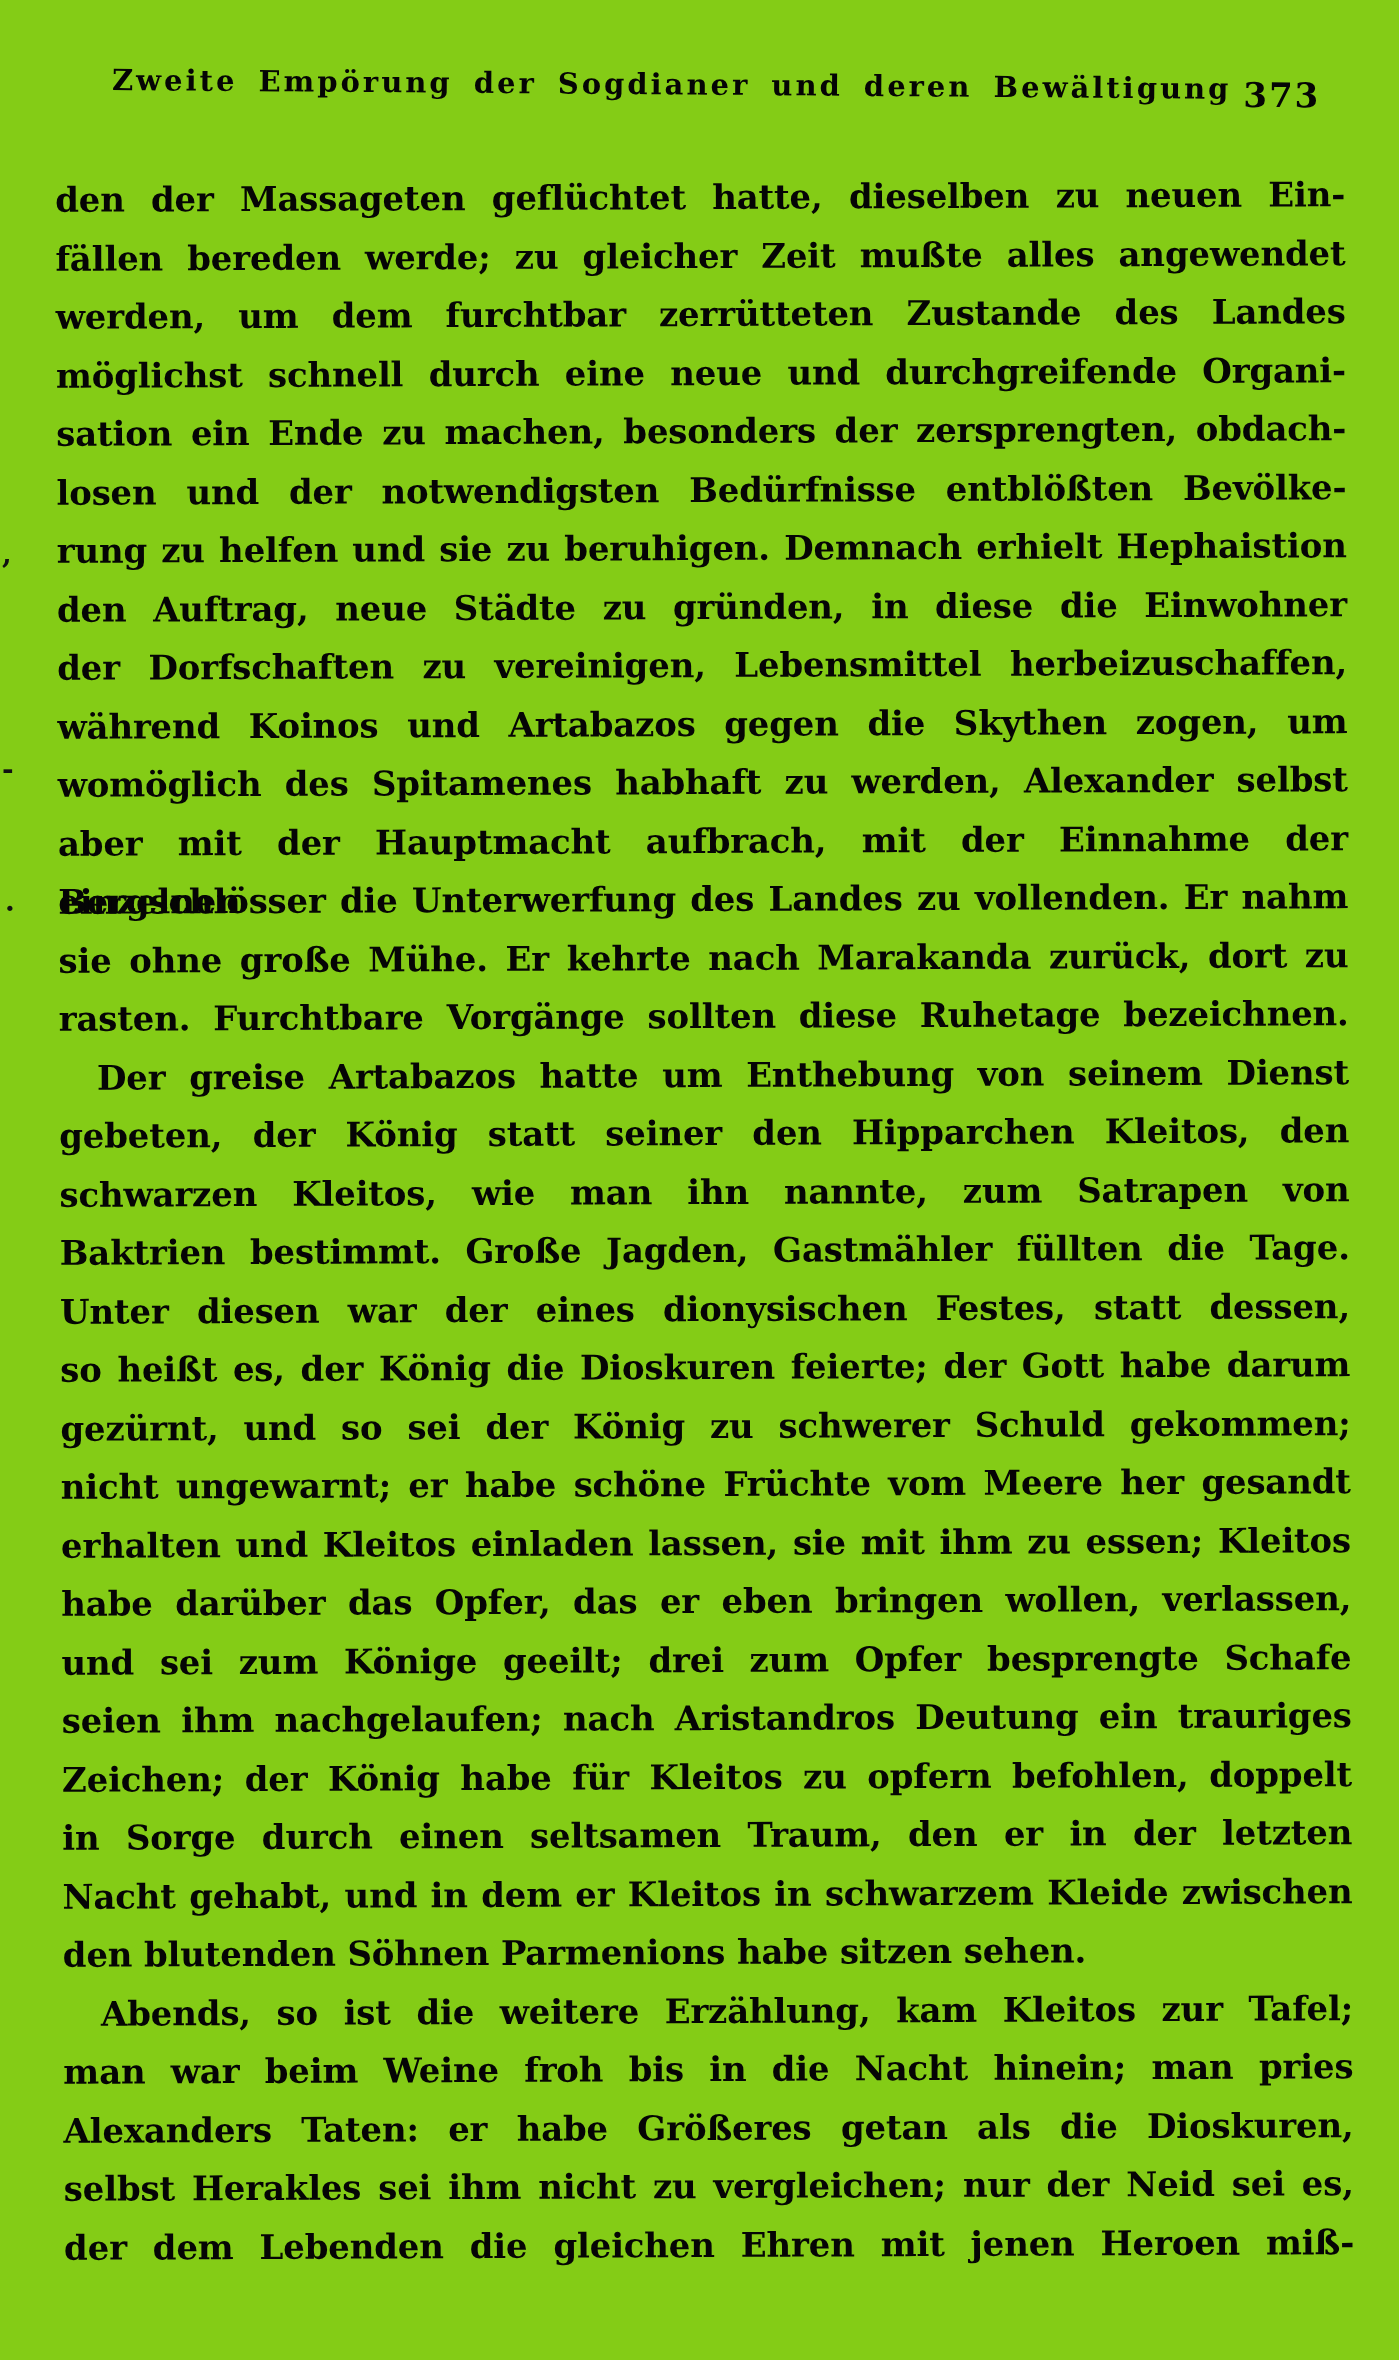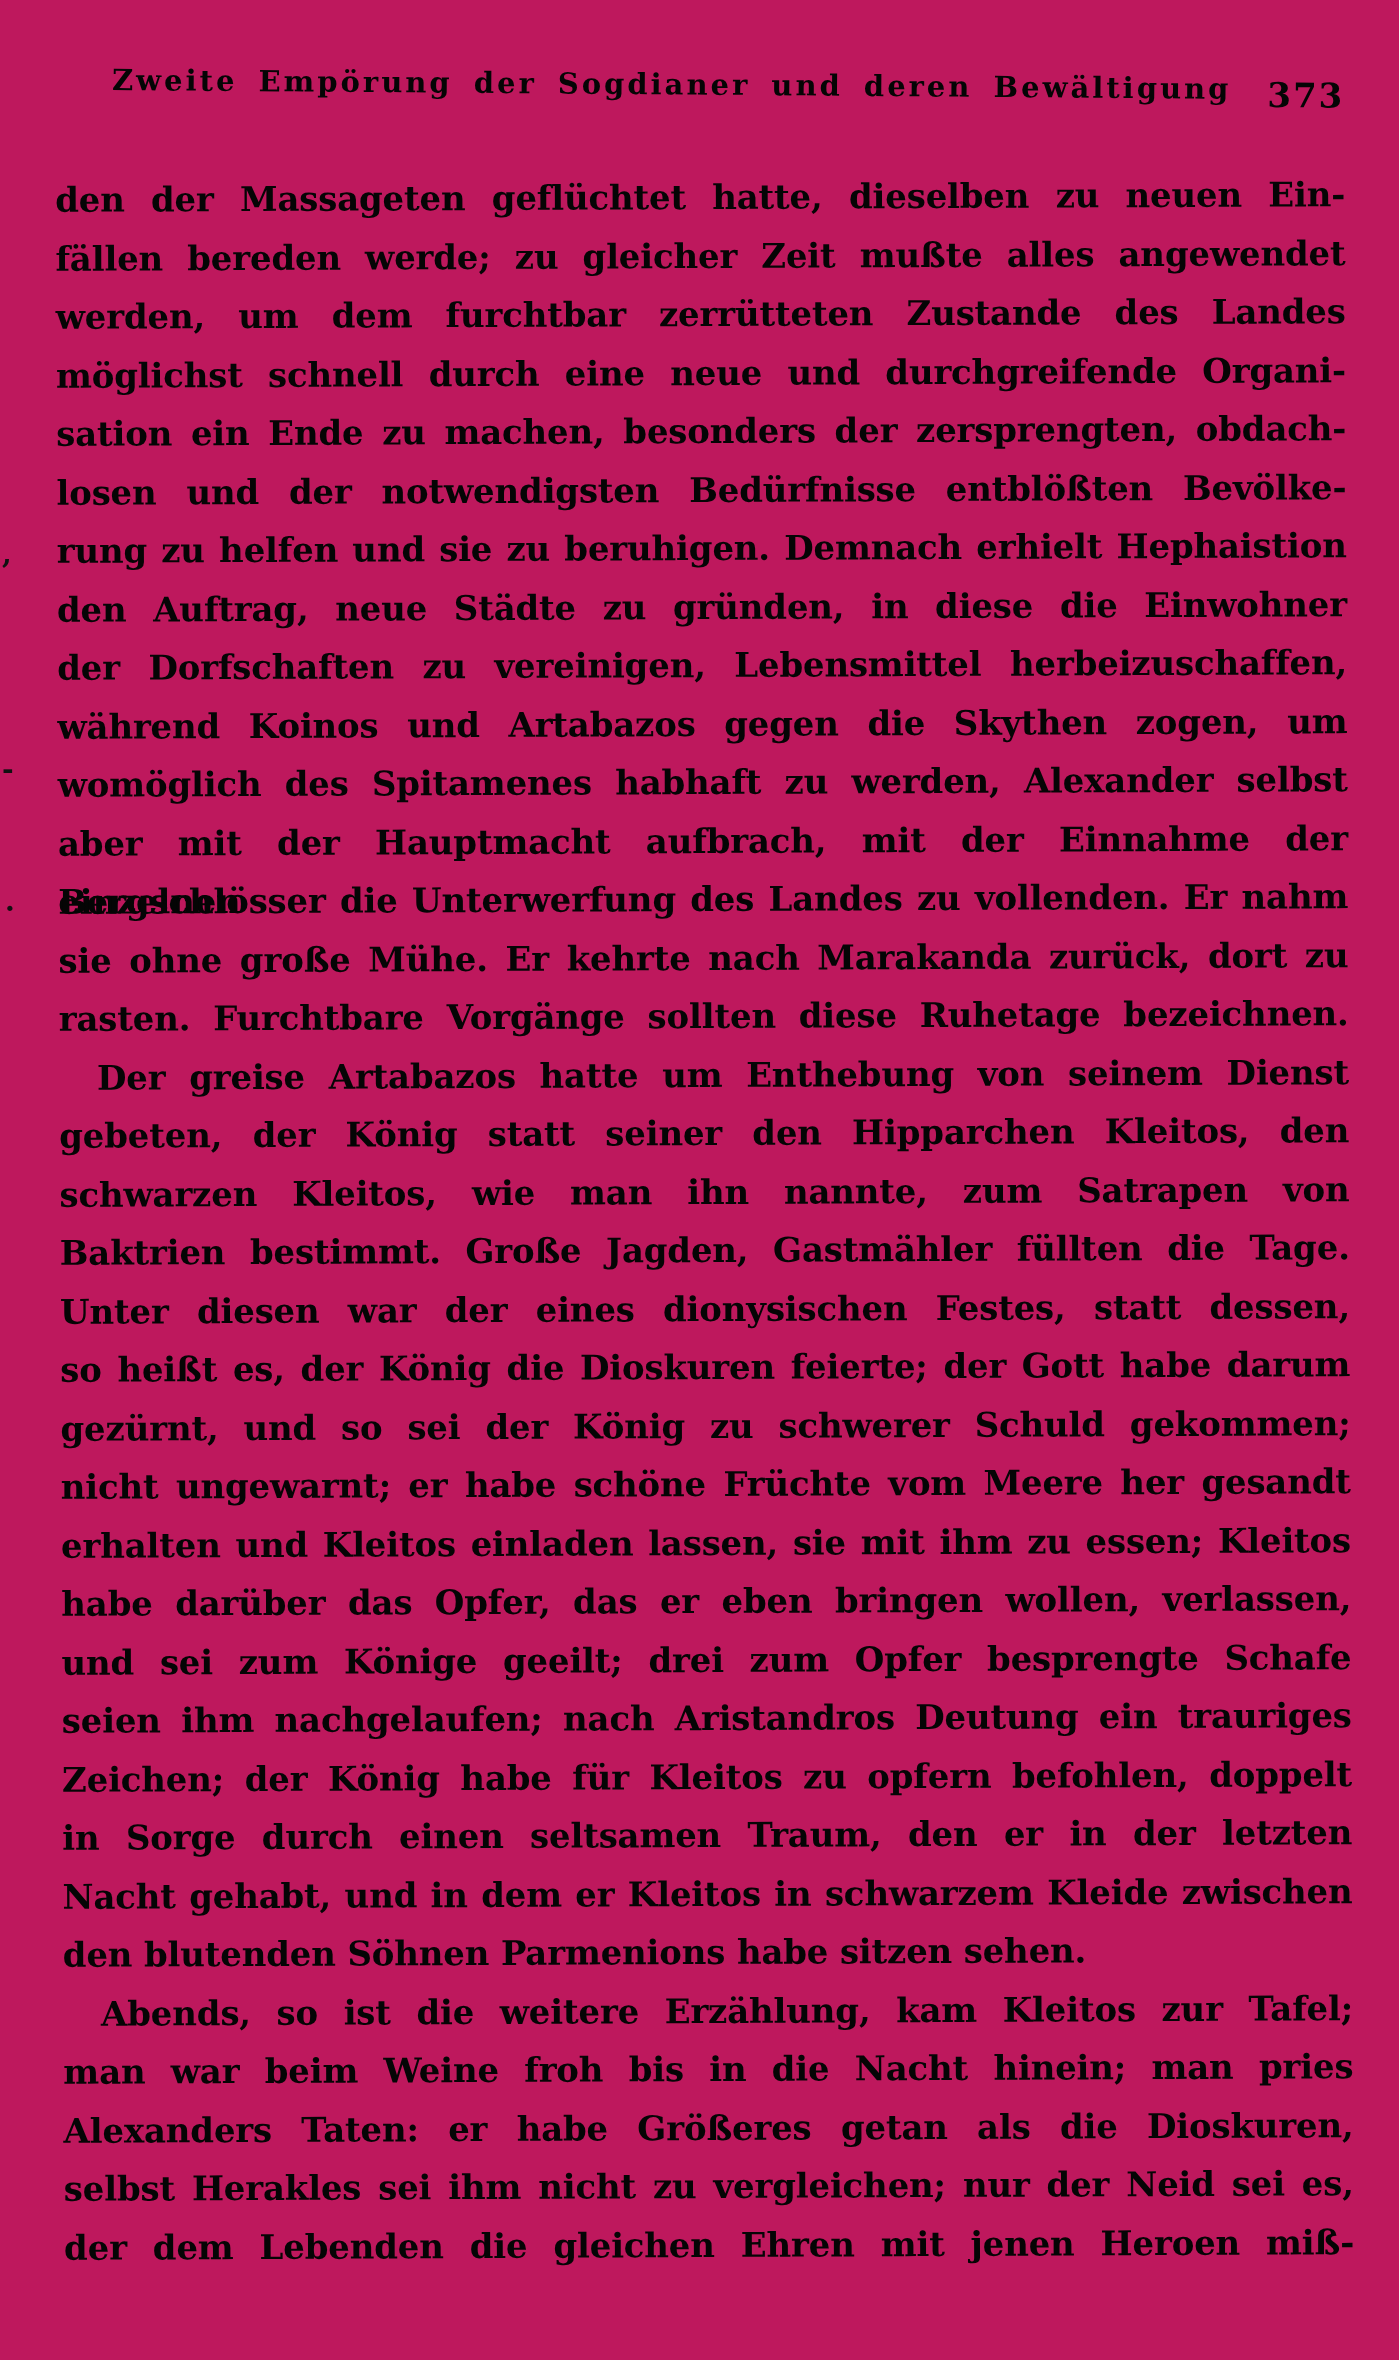--- a/index.html
+++ b/index.html
@@ -4,21 +4,21 @@
 <style>
   html, body {
     margin: 0;
     padding: 0;
     background: #ffffff;
   }
   .page {
     position: relative;
     width: 1399px;
     height: 2360px;
-    background: #be185d;
+    background: #84cc16;
     font-family: "DejaVu Serif", serif;
     color: #050505;
     overflow: hidden;
   }
   .running-head {
     position: absolute;
     top: 58px;
     left: 112px;
     right: 118px;
     display: flex;
@@ -31,21 +31,21 @@
     font-size: 29px;
     font-weight: bold;
     letter-spacing: 3px;
     word-spacing: 8px;
     white-space: nowrap;
   }
   .running-head .page-number {
     font-size: 34px;
     font-weight: bold;
     letter-spacing: 2px;
-    margin-left: 36px;
+    margin-left: 12px;
     position: relative;
     top: 8px;
   }
   .text-block {
     position: absolute;
     top: 168px;
     left: 55px;
     width: 1290px;
     transform: rotate(-0.25deg);
     transform-origin: center top;

